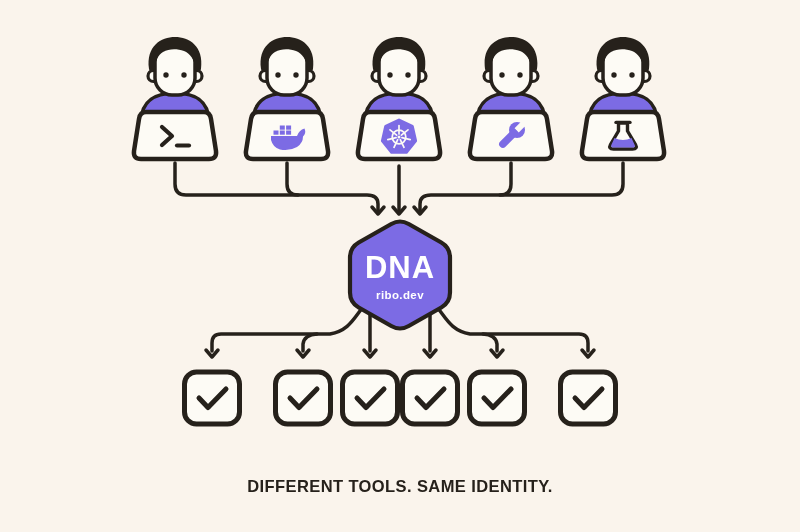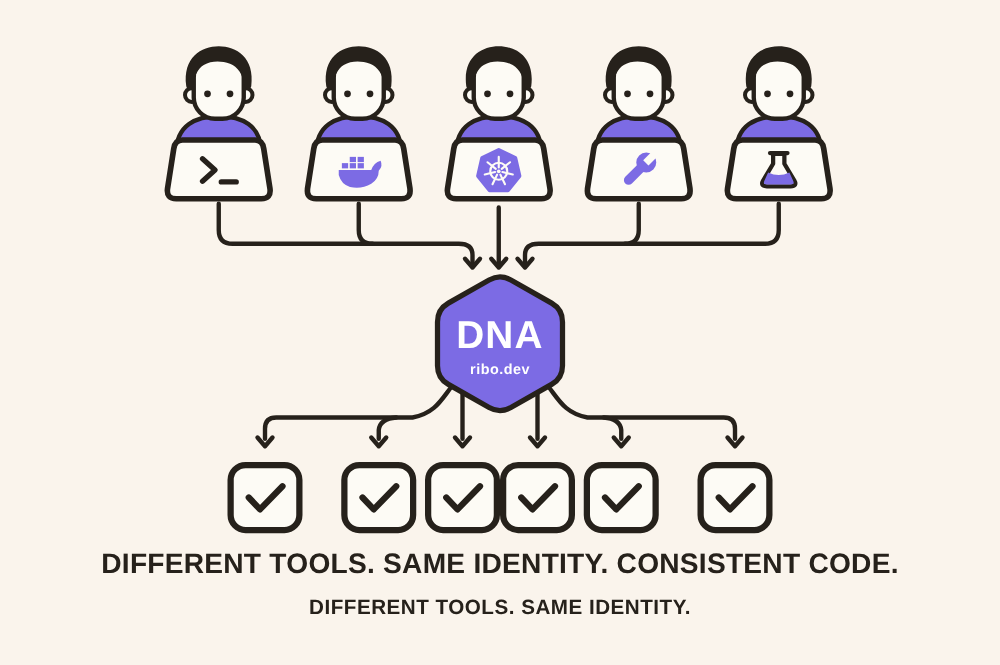--- a/index.html
+++ b/index.html
@@ -169,16 +169,15 @@
         <use href="#checkbox"></use>
       </g>
   <g transform="translate(497,398)">
         <use href="#checkbox"></use>
       </g>
   <g transform="translate(588,398)">
         <use href="#checkbox"></use>
       </g>
 </svg>
 
-<div class="headline">DIFFERENT TOOLS. SAME IDENTITY. CONSISTENT CODE.</div>
 <div class="subheadline">DIFFERENT TOOLS. SAME IDENTITY.</div>
 
 </div>
 
 </body></html>

